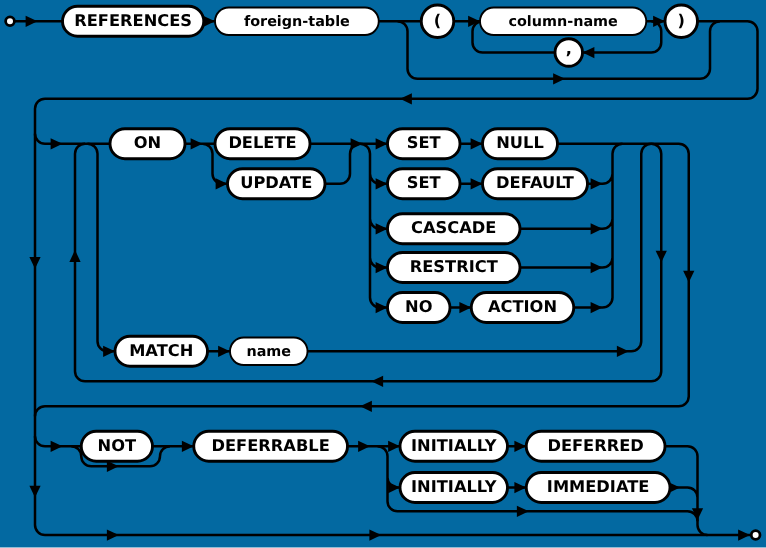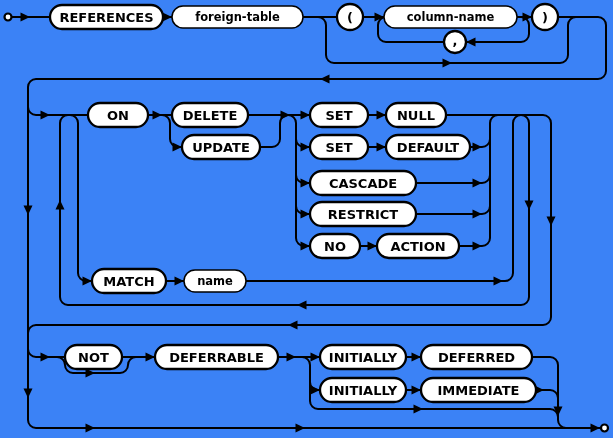--- a/index.html
+++ b/index.html
@@ -1,16 +1,16 @@
 <!DOCTYPE html>
 <html><head>
 <meta charset="utf-8">
 <style>
   html,body{margin:0;padding:0;background:#ffffff;}
-  .stage{width:613px;height:438px;background:#3b82f6;position:relative;
+  .stage{width:613px;height:438px;background:#0369a1;position:relative;
          font-family:"DejaVu Sans","Liberation Sans",sans-serif;}
   svg{display:block;}
   .rail{stroke:#000;stroke-width:2;fill:none;}
   .kw{fill:#fff;stroke:#000;stroke-width:2.3;}
   .nt{fill:#fff;stroke:#000;stroke-width:1.5;}
   .punct{fill:#fff;stroke:#000;stroke-width:2.3;}
   .term{fill:#fff;stroke:#000;stroke-width:2.2;}
   .kwtext{font-size:13px;font-weight:bold;fill:#000;text-anchor:middle;dominant-baseline:central;}
   .nttext{font-size:11.5px;font-weight:bold;fill:#000;text-anchor:middle;dominant-baseline:central;}
   .pttext{font-size:13px;font-weight:bold;fill:#000;text-anchor:middle;dominant-baseline:central;}

